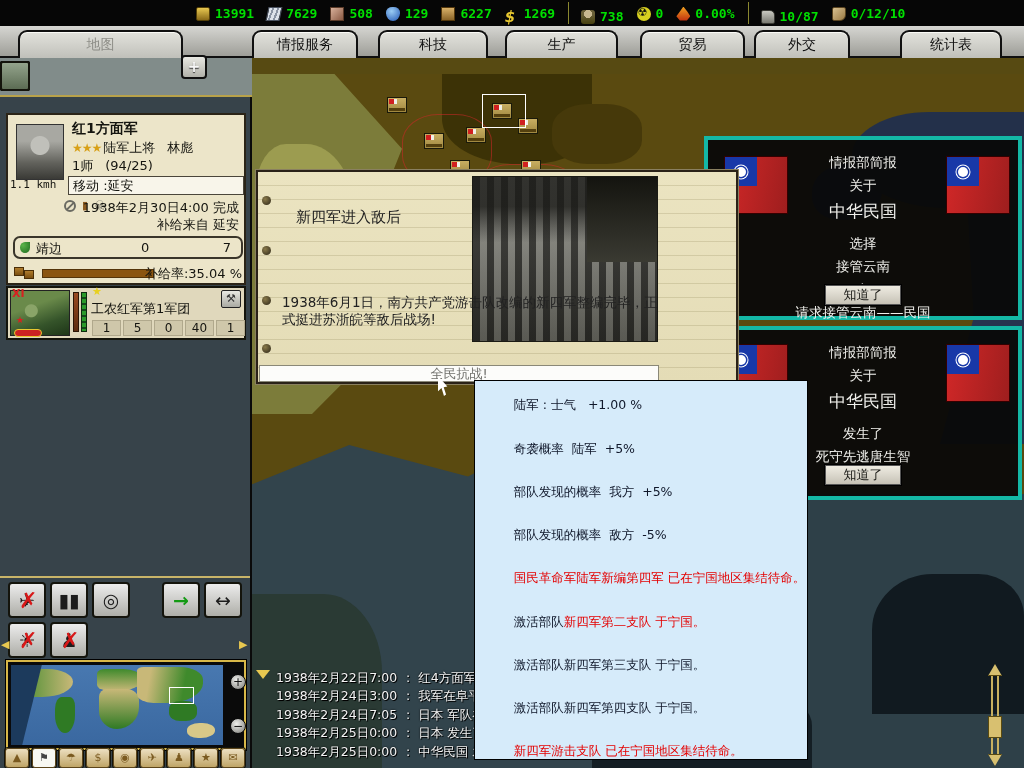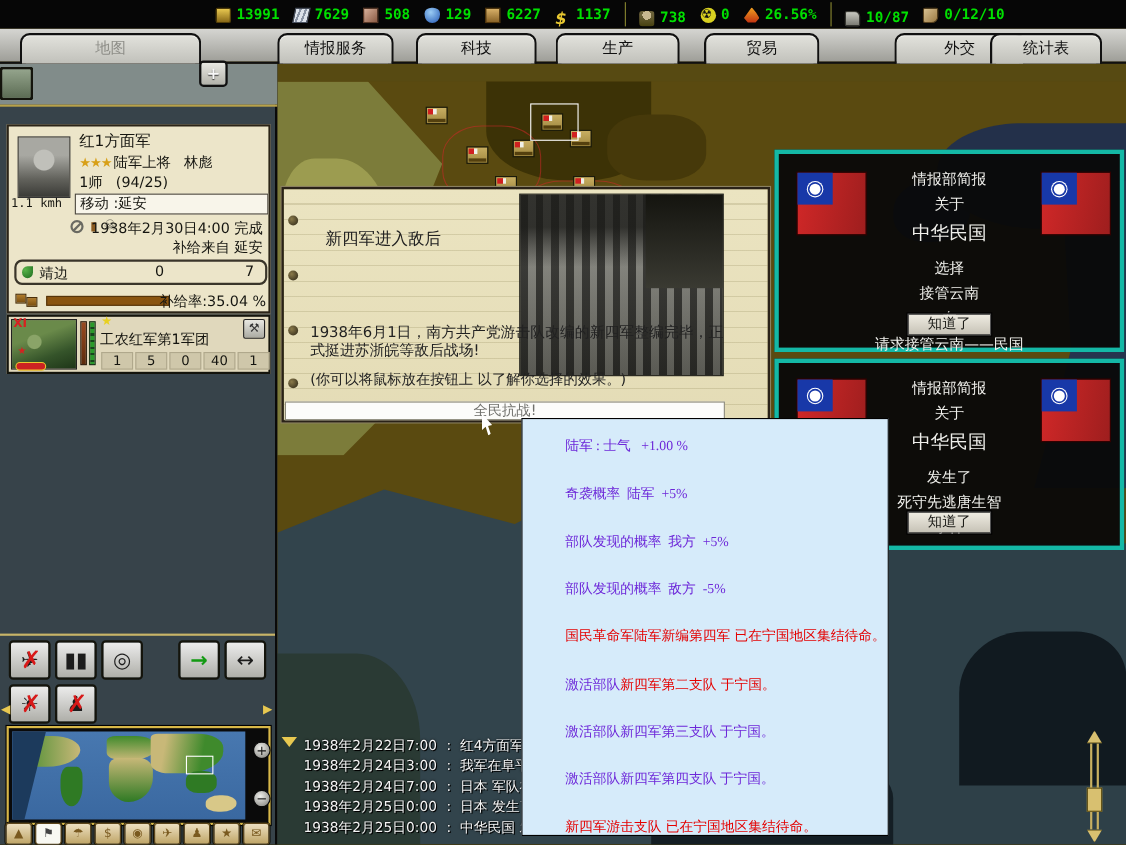--- a/index.html
+++ b/index.html
@@ -63,21 +63,21 @@
   .mm-naval { background:linear-gradient(180deg,#6888b4,#1e3050); }
   .mm-nuke  { background:linear-gradient(180deg,#c4c4c0,#82827e); }
   .mm-amph  { background:linear-gradient(180deg,#94a48c,#5c6c54); }
 
   
   #unit-panel { position:absolute; left:6px; top:55px; width:240px; height:172px;
     background:#ece5c9; border:2px solid #2b2417; color:#151510; font-size:13px; }
   #cmdr-portrait { position:absolute; left:8px; top:9px; width:48px; height:56px; border:1px solid #333;
     background:radial-gradient(circle at 50% 38%, #c0c0ba 0 9px, transparent 10px),
                linear-gradient(180deg,#a8a8a2 0 30%, #62625c 70%, #3a3a36); }
-  #unit-name { position:absolute; left:64px; top:5px; font-size:14px; }
+  #unit-name { position:absolute; left:64px; top:5px; font-size:14px;font-weight:bold; }
   #unit-rankline { position:absolute; left:64px; top:24px; }
   #unit-stars { color:#d8a018; font-size:12px; letter-spacing:-1px; }
   #unit-rank { margin-left:2px; } #unit-cmdr { margin-left:12px; }
   #unit-compline { position:absolute; left:64px; top:42px; }
   #unit-strength { margin-left:12px; }
   #move-box { position:absolute; left:60px; top:61px; width:176px; height:19px; background:#f8f5ea;
     border:1px solid #4a453a; padding-left:4px; line-height:17px; }
   #unit-speed { position:absolute; left:2px; top:63px; font-size:11px; font-family:"DejaVu Sans Mono",monospace; }
   #status-icons { position:absolute; left:56px; top:83px; display:flex; gap:6px; align-items:center; }
   .st-ic { font-size:13px; color:#5a5a52; }
@@ -198,21 +198,21 @@
   
   #zoom-slider { position:absolute; left:986px; top:664px; width:18px; height:104px; z-index:45; }
   .zs-arrow { position:absolute; left:2px; width:14px; height:12px; background:#d8c070; border:1px solid #5a4a10; }
   .zs-up { top:0; clip-path:polygon(50% 0,100% 100%,0 100%); }
   .zs-down { top:90px; clip-path:polygon(0 0,100% 0,50% 100%); }
   #zs-track { position:absolute; left:5px; top:12px; width:8px; height:78px;
     border-left:2px solid #c8b060; border-right:2px solid #c8b060; }
   #zs-thumb { position:absolute; left:2px; top:52px; width:14px; height:22px; background:#d8c070; border:1px solid #5a4a10; }
 
   
-  #event-dialog { position:absolute; left:256px; top:170px; width:444px; height:214px; z-index:30;
+  #event-dialog { position:absolute; left:256px; top:170px; width:482px; height:214px; z-index:30;
     background:linear-gradient(180deg,#ebe4c1,#e4dcb6); border:2px solid #2a2218;
     box-shadow:0 0 0 1px #8a8060; color:#222;padding-left:28px; }
   #paper-lines { position:absolute; inset:0;
     background:repeating-linear-gradient(180deg,transparent 0 13px, rgba(110,100,50,.18) 13px 14px); }
   .ring-hole { position:absolute; left:4px; width:9px; height:9px; border-radius:50%;
     background:radial-gradient(circle at 35% 35%,#8a7a4a,#2a2416); }
   #event-photo { position:absolute; left:214px; top:4px; width:186px; height:166px; border:1px solid #1a1a14;
     background:
       linear-gradient(180deg, rgba(25,25,22,.8) 0 18%, transparent 40%),
       repeating-linear-gradient(90deg, rgba(22,22,20,.65) 0 7px, rgba(150,150,142,.25) 7px 14px),
@@ -222,21 +222,21 @@
   #event-title { position:absolute; left:38px; top:36px; font-size:15px; }
   #event-body { position:absolute; left:24px; top:122px; width:376px; font-size:13.5px; line-height:17px; }
   #event-hint { position:absolute; left:24px; top:164px; width:376px; font-size:13px; }
   #event-choice { position:absolute; left:1px; top:193px; width:400px; height:17px; background:#fcfcfa;
     border:1px solid #8a8878; text-align:center; font-size:13px; color:#70706c; line-height:15px; }
 
   
   #tooltip { position:absolute; left:474px; top:380px; width:334px; height:380px; z-index:40;
     background:#d6ebfa; border:1px solid #000; padding:3px 0 0 7px; overflow:hidden; }
   .tt-line { font-size:12.5px; line-height:14.4px; white-space:pre; }
-  .tt-black { color:#6d28d9;font-family:Liberation Serif, serif; } .tt-red { color:#e40000; }
+  .tt-black { color:#0f172a; } .tt-red { color:#e40000; }
 
   
   .brief-panel { position:absolute; left:704px; width:318px; background:rgba(8,8,8,.94);
     border:4px solid #14b8a6; z-index:20; color:#f0f0ec; }
   #panel-1 { top:136px; height:184px; }
   #panel-2 { top:326px; height:174px; }
   .roc-flag { position:absolute; top:16px; width:64px; height:58px; background:linear-gradient(100deg,#d22828,#9e1e1e); border:1px solid #300; }
   .roc-flag .canton { position:absolute; left:0; top:0; width:32px; height:29px; background:#1838a8; }
   .roc-flag .sun { position:absolute; left:11px; top:10px; width:10px; height:10px; border-radius:50%;
     background:#fff; box-shadow:0 0 0 1.5px #1838a8, 0 0 0 2.5px #fff; }
@@ -282,36 +282,36 @@
         <b class="res-val">129</b>
       </span>
       <span class="res-item">
 
         <i class="res-ic ic-supplies"></i>
         <b class="res-val">6227</b>
       </span>
       <span class="res-item">
 
         <i class="res-ic ic-money"></i>
-        <b class="res-val">1137</b>
+        <b class="res-val">1269</b>
       </span>
       <span class="res-item">
         <i class="res-div divider"></i>
         <i class="res-ic ic-manpower"></i>
         <b class="res-val">738</b>
       </span>
       <span class="res-item">
 
         <i class="res-ic ic-nuke"></i>
         <b class="res-val">0</b>
       </span>
       <span class="res-item">
 
         <i class="res-ic ic-dissent"></i>
-        <b class="res-val">26.56%</b>
+        <b class="res-val">0.00%</b>
       </span>
       <span class="res-item">
         <i class="res-div divider"></i>
         <i class="res-ic ic-transport"></i>
         <b class="res-val">10/87</b>
       </span>
       <span class="res-item">
 
         <i class="res-ic ic-diplo"></i>
         <b class="res-val">0/12/10</b>
@@ -319,21 +319,21 @@
     </div>
 
   <div id="tab-bar">
     <div>
 
     <div class="tab tab-active" style="left: 18px; width: 165px;">地图</div>
         <div class="tab" style="left: 252px; width: 106px;">情报服务</div>
         <div class="tab" style="left: 378px; width: 110px;">科技</div>
         <div class="tab" style="left: 505px; width: 113px;">生产</div>
         <div class="tab" style="left: 640px; width: 105px;">贸易</div>
-        <div class="tab" style="left: 813px; width: 119px;">外交</div>
+        <div class="tab" style="left: 754px; width: 96px;">外交</div>
         <div class="tab" style="left: 900px; width: 102px;">统计表</div>
       </div>
     <div id="pin-btn">+</div>
   </div>
 
 
   <div id="left-panel">
     <div id="left-top-strip">
 
     <div class="mm-btn mm-map"></div>
@@ -508,21 +508,21 @@
     <i id="log-collapse"></i>
     <div>
 
     <div class="log-line">
           <span class="log-time">1938年2月22日7:00</span><span class="log-sep">:</span><span>红4方面军 西</span>
         </div>
         <div class="log-line">
           <span class="log-time">1938年2月24日3:00</span><span class="log-sep">:</span><span>我军在阜平-</span>
         </div>
         <div class="log-line">
-          <span class="log-time">1938年2月24日7:00</span><span class="log-sep">:</span><span>日本 军队在</span>
+          <span class="log-time">1938年2月24日7:05</span><span class="log-sep">:</span><span>日本 军队在</span>
         </div>
         <div class="log-line">
           <span class="log-time">1938年2月25日0:00</span><span class="log-sep">:</span><span>日本 发生了</span>
         </div>
         <div class="log-line">
           <span class="log-time">1938年2月25日0:00</span><span class="log-sep">:</span><span>中华民国 发</span>
         </div>
       </div>
   </div>
 
@@ -578,21 +578,20 @@
 
   <div id="event-dialog">
     <div id="paper-lines"></div>
     <i class="ring-hole" style="top:24px"></i>
     <i class="ring-hole" style="top:74px"></i>
     <i class="ring-hole" style="top:124px"></i>
     <i class="ring-hole" style="top:172px"></i>
     <div id="event-photo"></div>
     <div id="event-title">新四军进入敌后</div>
     <div id="event-body">1938年6月1日，南方共产党游击队改编的新四军整编完毕，正式挺进苏浙皖等敌后战场!</div>
-    <div id="event-hint">(你可以将鼠标放在按钮上 以了解你选择的效果。)</div>
     <div id="event-choice">全民抗战!</div>
   </div>
 
   <div id="tooltip">
 
   <div class="tt-line">
         <span class="tt-black">陆军 : 士气   +1.00 %</span><span class="tt-red"></span>
       </div>
       <div class="tt-line">
         <span class="tt-black">奇袭概率  陆军  +5%</span><span class="tt-red"></span>

